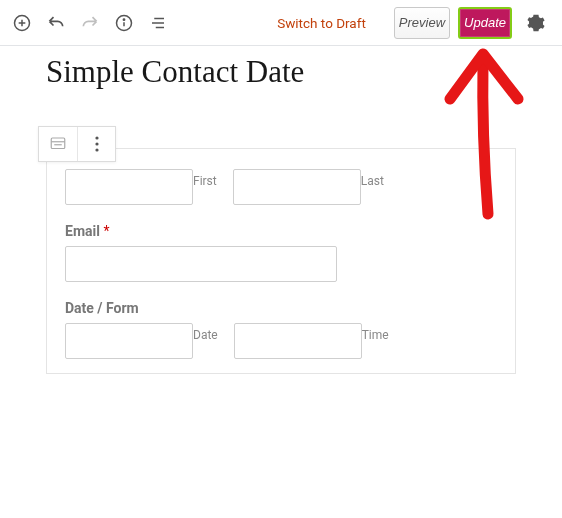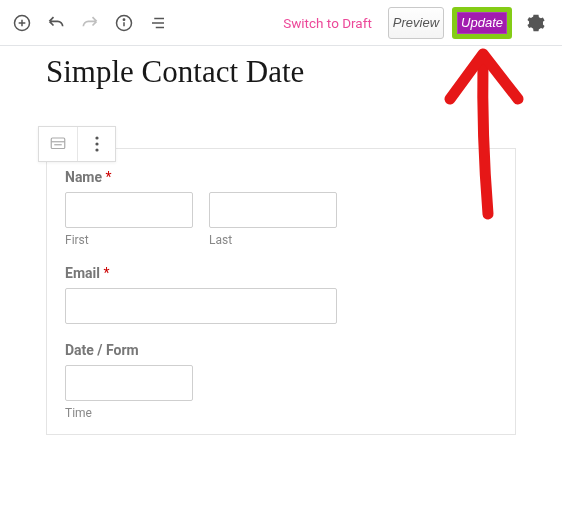--- a/index.html
+++ b/index.html
@@ -24,39 +24,39 @@
   .tb-icon {
     width: 32px; height: 32px;
     display: flex; align-items: center; justify-content: center;
     color: #555;
     border-radius: 3px;
     cursor: pointer;
   }
   .tb-icon.disabled { color: #bfbfbf; cursor: default; }
   .tb-right { margin-left: auto; display: flex; align-items: center; gap: 8px; }
   .link {
-    color: #ec4899;
+    color: #c2410c;
     font-size: 13.5px;
     cursor: pointer;
-    margin-right: 8px;
+    margin-right: 20px;
   }
   .btn {
     height: 32px;
     padding: 0 4px;
     font-size: 13px;
     border-radius: 3px;
     border: 1px solid #c9c9c9;
     background: linear-gradient(#fefefe,#f4f4f4);
     color: #555;
     cursor: pointer;
     font-style: italic;
   }
   .btn-primary {
-    background: #a21caf;
-    border: 5px solid #84cc16;
+    background: #be185d;
+    border: 2px solid #84cc16;
     color: #fff;
     font-weight: 500;
     box-shadow: inset 0 0 0 1px rgba(255,255,255,0.15);
   }
   .settings-gear { color: #555; }
 
   .canvas {
     padding: 6px 46px 0 46px;
     position: relative;
   }
@@ -93,21 +93,21 @@
   .field { margin-bottom: 18px; }
   .lbl {
     display: block;
     font-size: 14px;
     font-weight: 700;
     color: #777;
     margin-bottom: 7px;
   }
   .req { color: #cc0000; font-weight: 400; }
   .row { display: flex; gap: 16px; }
-  .col { display: flex; flex-direction: column; justify-content: flex-end; }
+  .col { display: flex; flex-direction: row; justify-content: flex-end; }
   input.txt {
     height: 36px;
     width: 128px;
     border: 1px solid #cfcfcf;
     border-radius: 2px;
     padding: 0 8px;
     font-size: 13px;
     background: #fff;
   }
   input.txt-wide { width: 272px; }
@@ -197,24 +197,20 @@
           <circle cx="2" cy="2" r="1.6"></circle>
           <circle cx="2" cy="8" r="1.6"></circle>
           <circle cx="2" cy="14" r="1.6"></circle>
         </svg>
     </div>
   </div>
 
   <div class="form-panel">
 
     <div class="field">
-      <label class="lbl">
-        <span>Name</span>
-        <span class="req">*</span>
-      </label>
       <div class="row">
         <div class="col">
           <input class="txt" value="" style="">
           <span class="sublabel">First</span>
         </div>
         <div class="col">
           <input class="txt" value="" style="">
           <span class="sublabel">Last</span>
         </div>
       </div>
@@ -227,20 +223,24 @@
       </label>
       <input class="txt txt-wide" value="" style="">
     </div>
 
 
     <div class="field" style="margin-bottom:4px;">
       <label class="lbl">Date / Form</label>
       <div class="row">
         <div class="col">
           <input class="txt" value="" style="">
+          <span class="sublabel">Date</span>
+        </div>
+        <div class="col">
+          <input class="txt" value="" style="">
           <span class="sublabel">Time</span>
         </div>
       </div>
     </div>
 
   </div>
 </div>
 
 <svg class="arrow-overlay" width="110" height="180" viewBox="0 0 110 180">
   <g fill="none" stroke="#e61717" stroke-width="11" stroke-linecap="round" stroke-linejoin="round">

